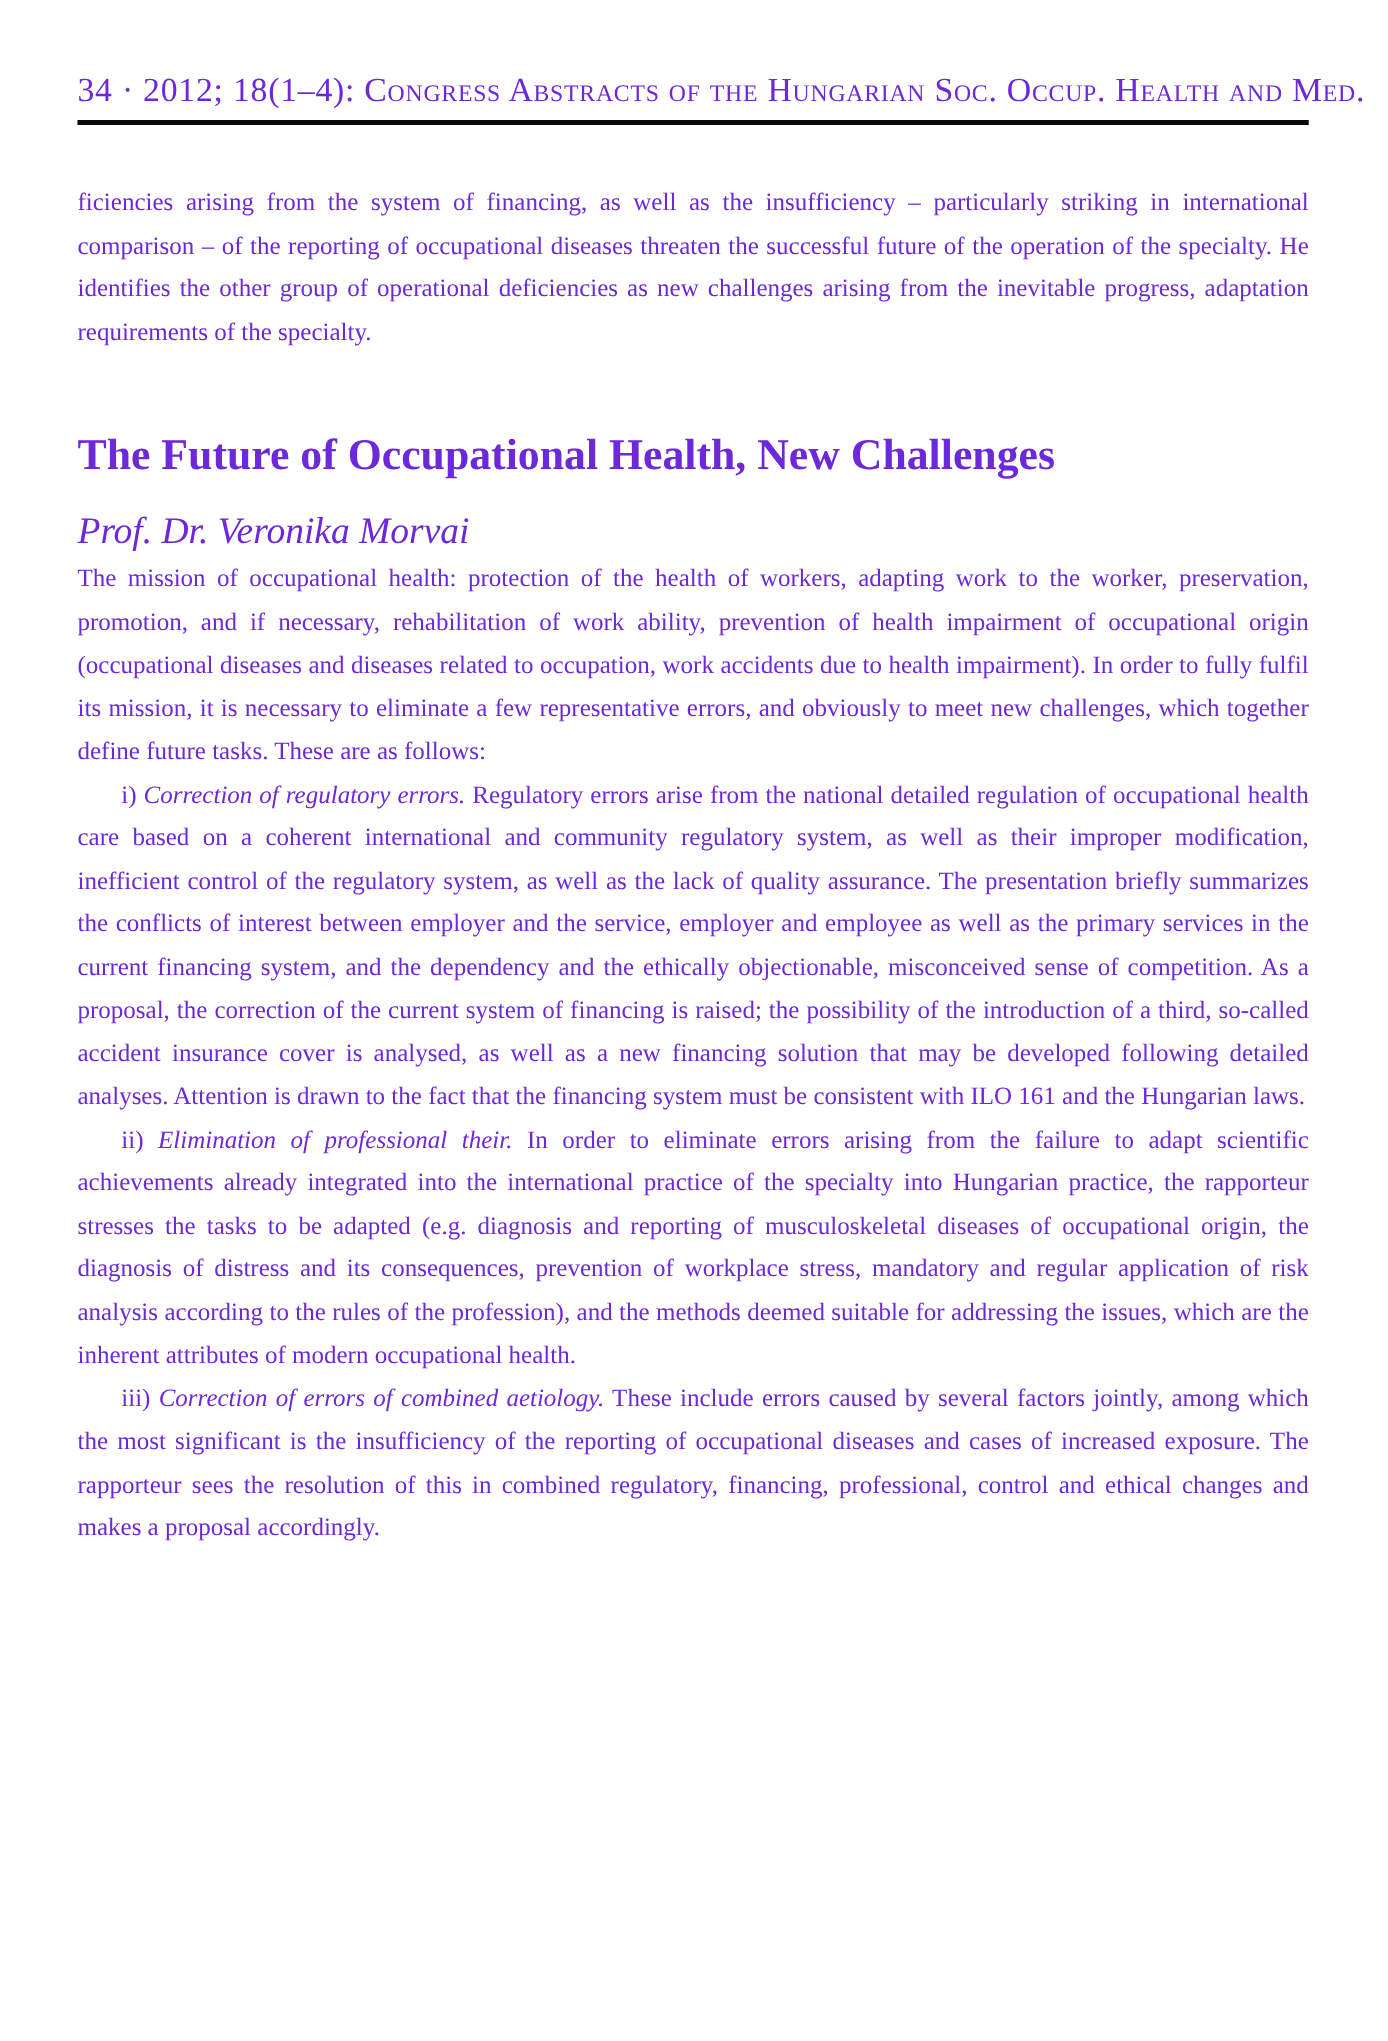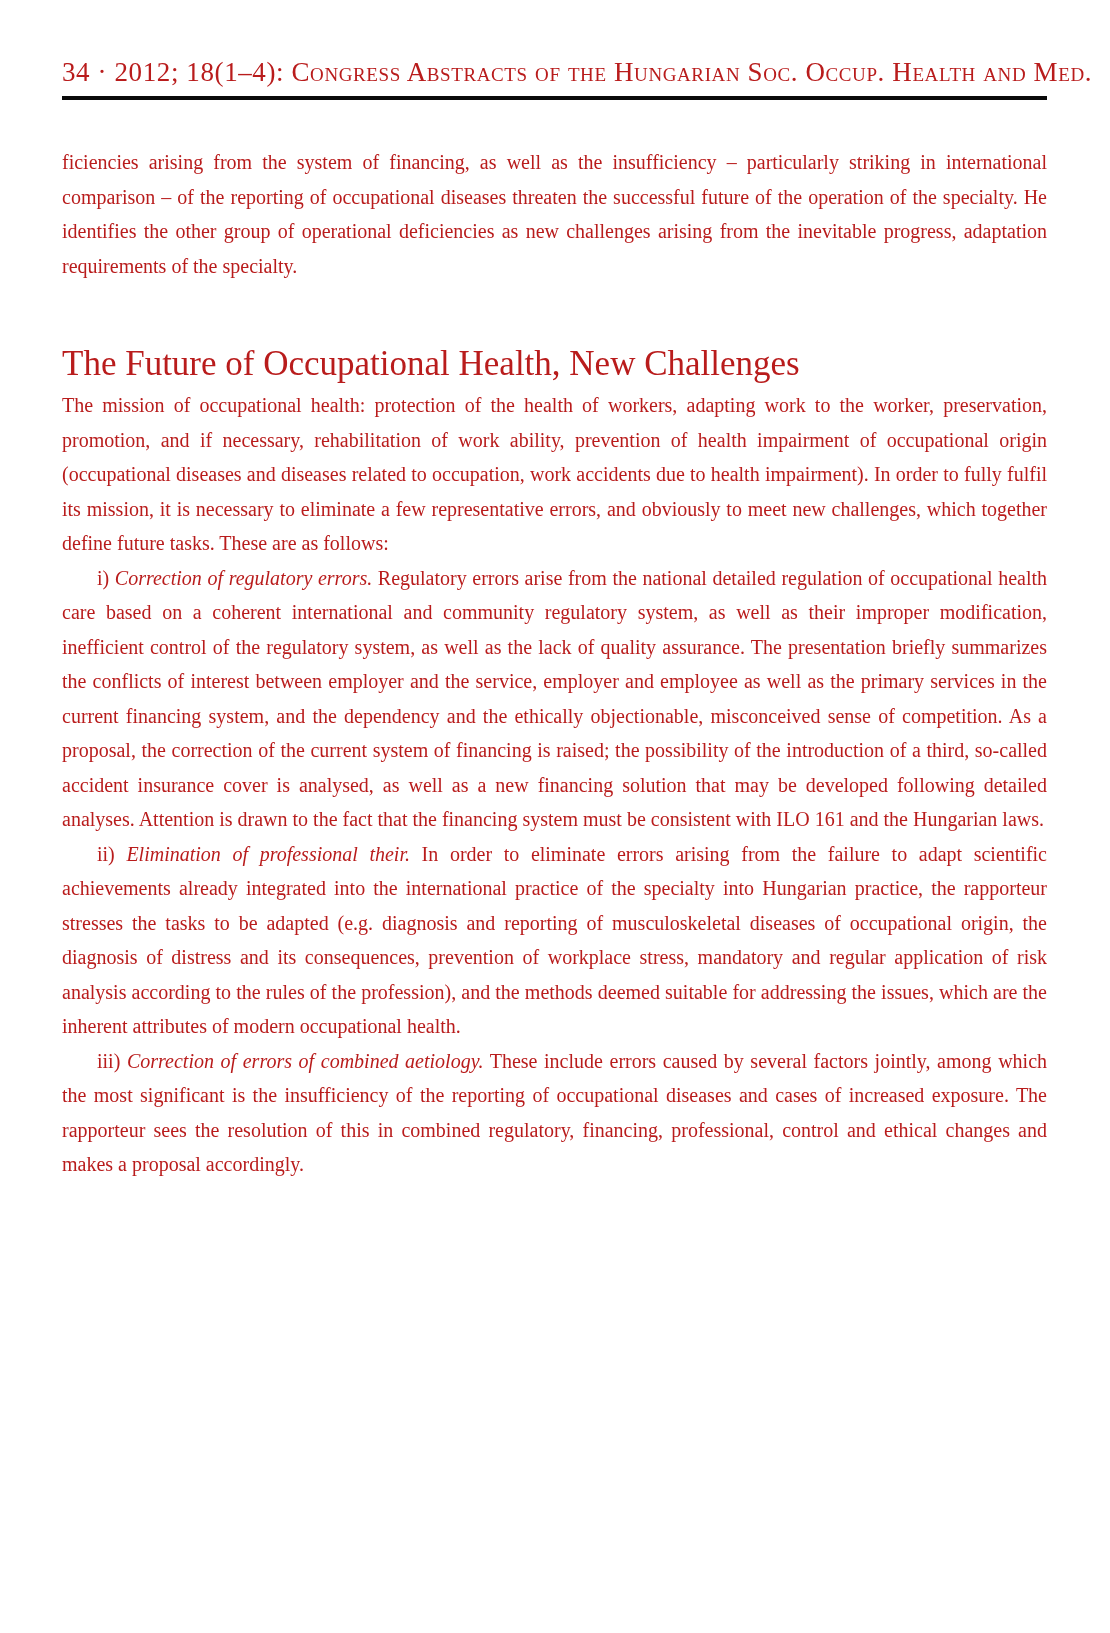--- a/index.html
+++ b/index.html
@@ -5,21 +5,21 @@
   html, body {
     margin: 0;
     padding: 0;
     background: #ffffff;
   }
   .page {
     position: relative;
     width: 1110px;
     height: 1452px;
     background: #ffffff;
-    color: #b91c1c;
+    color: #6d28d9;
     font-family: "Liberation Serif", serif;
     overflow: hidden;
   }
   .content {
     margin-left: 62px;
     width: 985px;
   }
   
   .running-head-wrap {
     padding-top: 56px;
@@ -41,21 +41,21 @@
     text-align: justify;
     text-justify: inter-word;
   }
   .continuation {
     margin-top: 45px;
   }
   .article-title {
     margin: 60px 0 0 0;
     font-size: 35px;
     line-height: 42px;
-    font-weight: normal;
+    font-weight: bold;
   }
   .article-author {
     margin: 22px 0 0 0;
     font-size: 30px;
     line-height: 36px;
     font-style: italic;
   }
   .mission {
     margin-top: 3px;
   }
@@ -75,20 +75,21 @@
     <header class="running-head-wrap">
       <div class="running-head">34 · 2012; 18(1–4): Congress Abstracts of the Hungarian Soc. Occup. Health and Med.</div>
     </header>
 
     <main>
 
       <p class="para continuation">ficiencies arising from the system of financing, as well as the insufficiency – particularly striking in international comparison – of the reporting of occupational diseases threaten the successful future of the operation of the specialty. He identifies the other group of operational deficiencies as new challenges arising from the inevitable progress, adaptation requirements of the specialty.</p>
 
       <h1 class="article-title">The Future of Occupational Health, New Challenges</h1>
 
+      <p class="article-author">Prof. Dr. Veronika Morvai</p>
 
       <p class="para mission">The mission of occupational health: protection of the health of workers, adapting work to the worker, preservation, promotion, and if necessary, rehabilitation of work ability, prevention of health impairment of occupational origin (occupational diseases and diseases related to occupation, work accidents due to health impairment). In order to fully fulfil its mission, it is necessary to eliminate a few representative errors, and obviously to meet new challenges, which together define future tasks. These are as follows:</p>
 
       <p class="para item">
         <span class="marker">i)</span>
         <span class="lead">Correction of regulatory errors.</span>
         <span class="body-text">Regulatory errors arise from the national detailed regulation of occupational health care based on a coherent international and community regulatory system, as well as their improper modification, inefficient control of the regulatory system, as well as the lack of quality assurance. The presentation briefly summarizes the conflicts of interest between employer and the service, employer and employee as well as the primary services in the current financing system, and the dependency and the ethically objectionable, misconceived sense of competition. As a proposal, the correction of the current system of financing is raised; the possibility of the introduction of a third, so-called accident insurance cover is analysed, as well as a new financing solution that may be developed following detailed analyses. Attention is drawn to the fact that the financing system must be consistent with ILO 161 and the Hungarian laws.</span>
       </p>
 
       <p class="para item">

